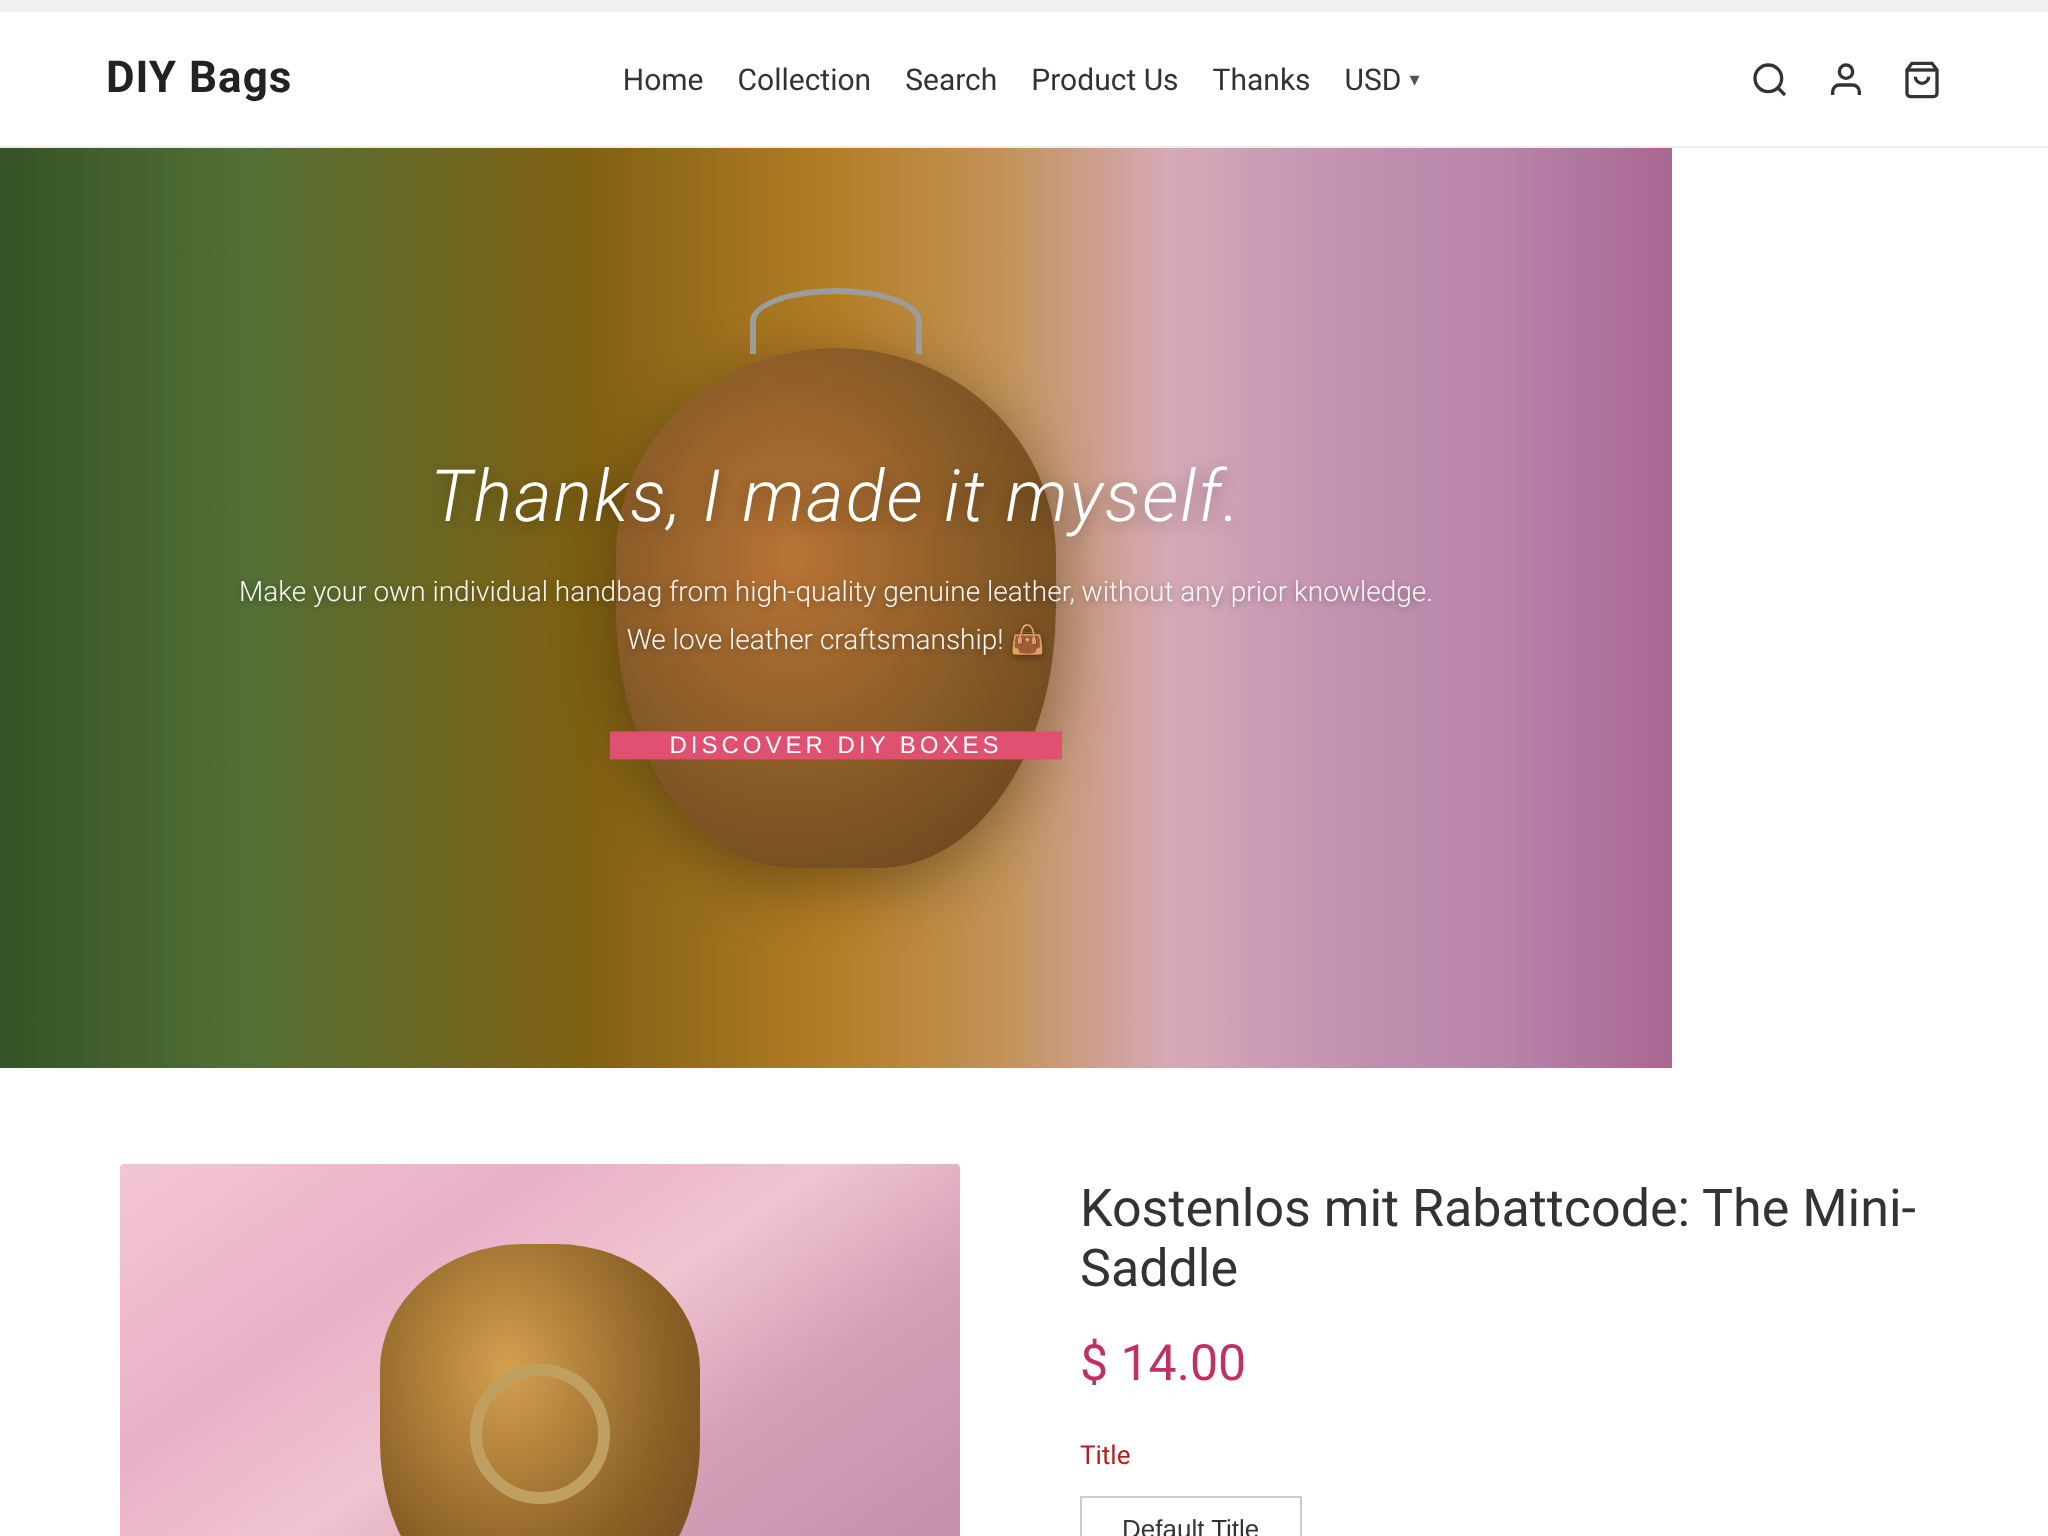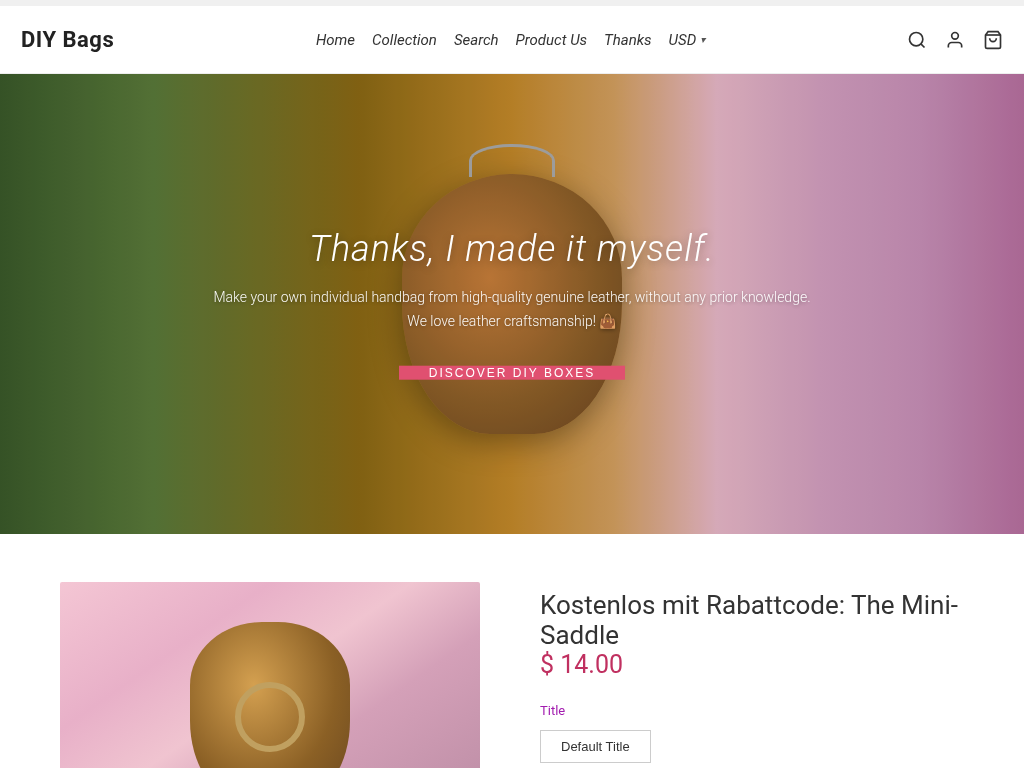--- a/index.html
+++ b/index.html
@@ -19,38 +19,37 @@
     .top-bar {
       height: 6px;
       background: #f0f0f0;
     }
 
     
     header {
       display: flex;
       align-items: center;
       justify-content: space-between;
-      padding: 0 21px;
+      padding: 0 53px;
       height: 68px;
       border-bottom: 1px solid #eee;
       background: #fff;
     }
 
     .logo {
       font-size: 22px;
       font-weight: 700;
       color: #222;
       letter-spacing: 0.5px;
       text-decoration: none;
     }
 
     nav {
       display: flex;
       gap: 17px;
-      font-style: italic;
     }
 
     nav a {
       text-decoration: none;
       color: #333;
       font-size: 15px;
     }
 
     .currency-selector {
       display: flex;
@@ -76,21 +75,21 @@
       cursor: pointer;
       color: #333;
       font-size: 20px;
       display: flex;
       align-items: center;
     }
 
     
     .hero {
       position: relative;
-      width: 1024px;
+      width: 836px;
       height: 460px;
       overflow: hidden;
       background: #ec4899;
     }
 
     .hero-bg {
       width: 100%;
       height: 100%;
       background: linear-gradient(
         to right,
@@ -254,31 +253,32 @@
 
     .product-info {
       flex: 1;
       padding-top: 8px;
     }
 
     .product-title {
       font-size: 26px;
       font-weight: 400;
       color: #333;
+      margin-bottom: 18px;
     }
 
     .product-price {
       font-size: 25px;
       color: #c03060;
       margin-bottom: 24px;
     }
 
     .product-label {
       font-size: 13px;
-      color: #a21caf;
+      color: #b91c1c;
       margin-bottom: 12px;
     }
 
     .product-option-btn {
       display: inline-block;
       border: 1px solid #ccc;
       padding: 8px 20px;
       font-size: 13px;
       color: #333;
       cursor: pointer;

